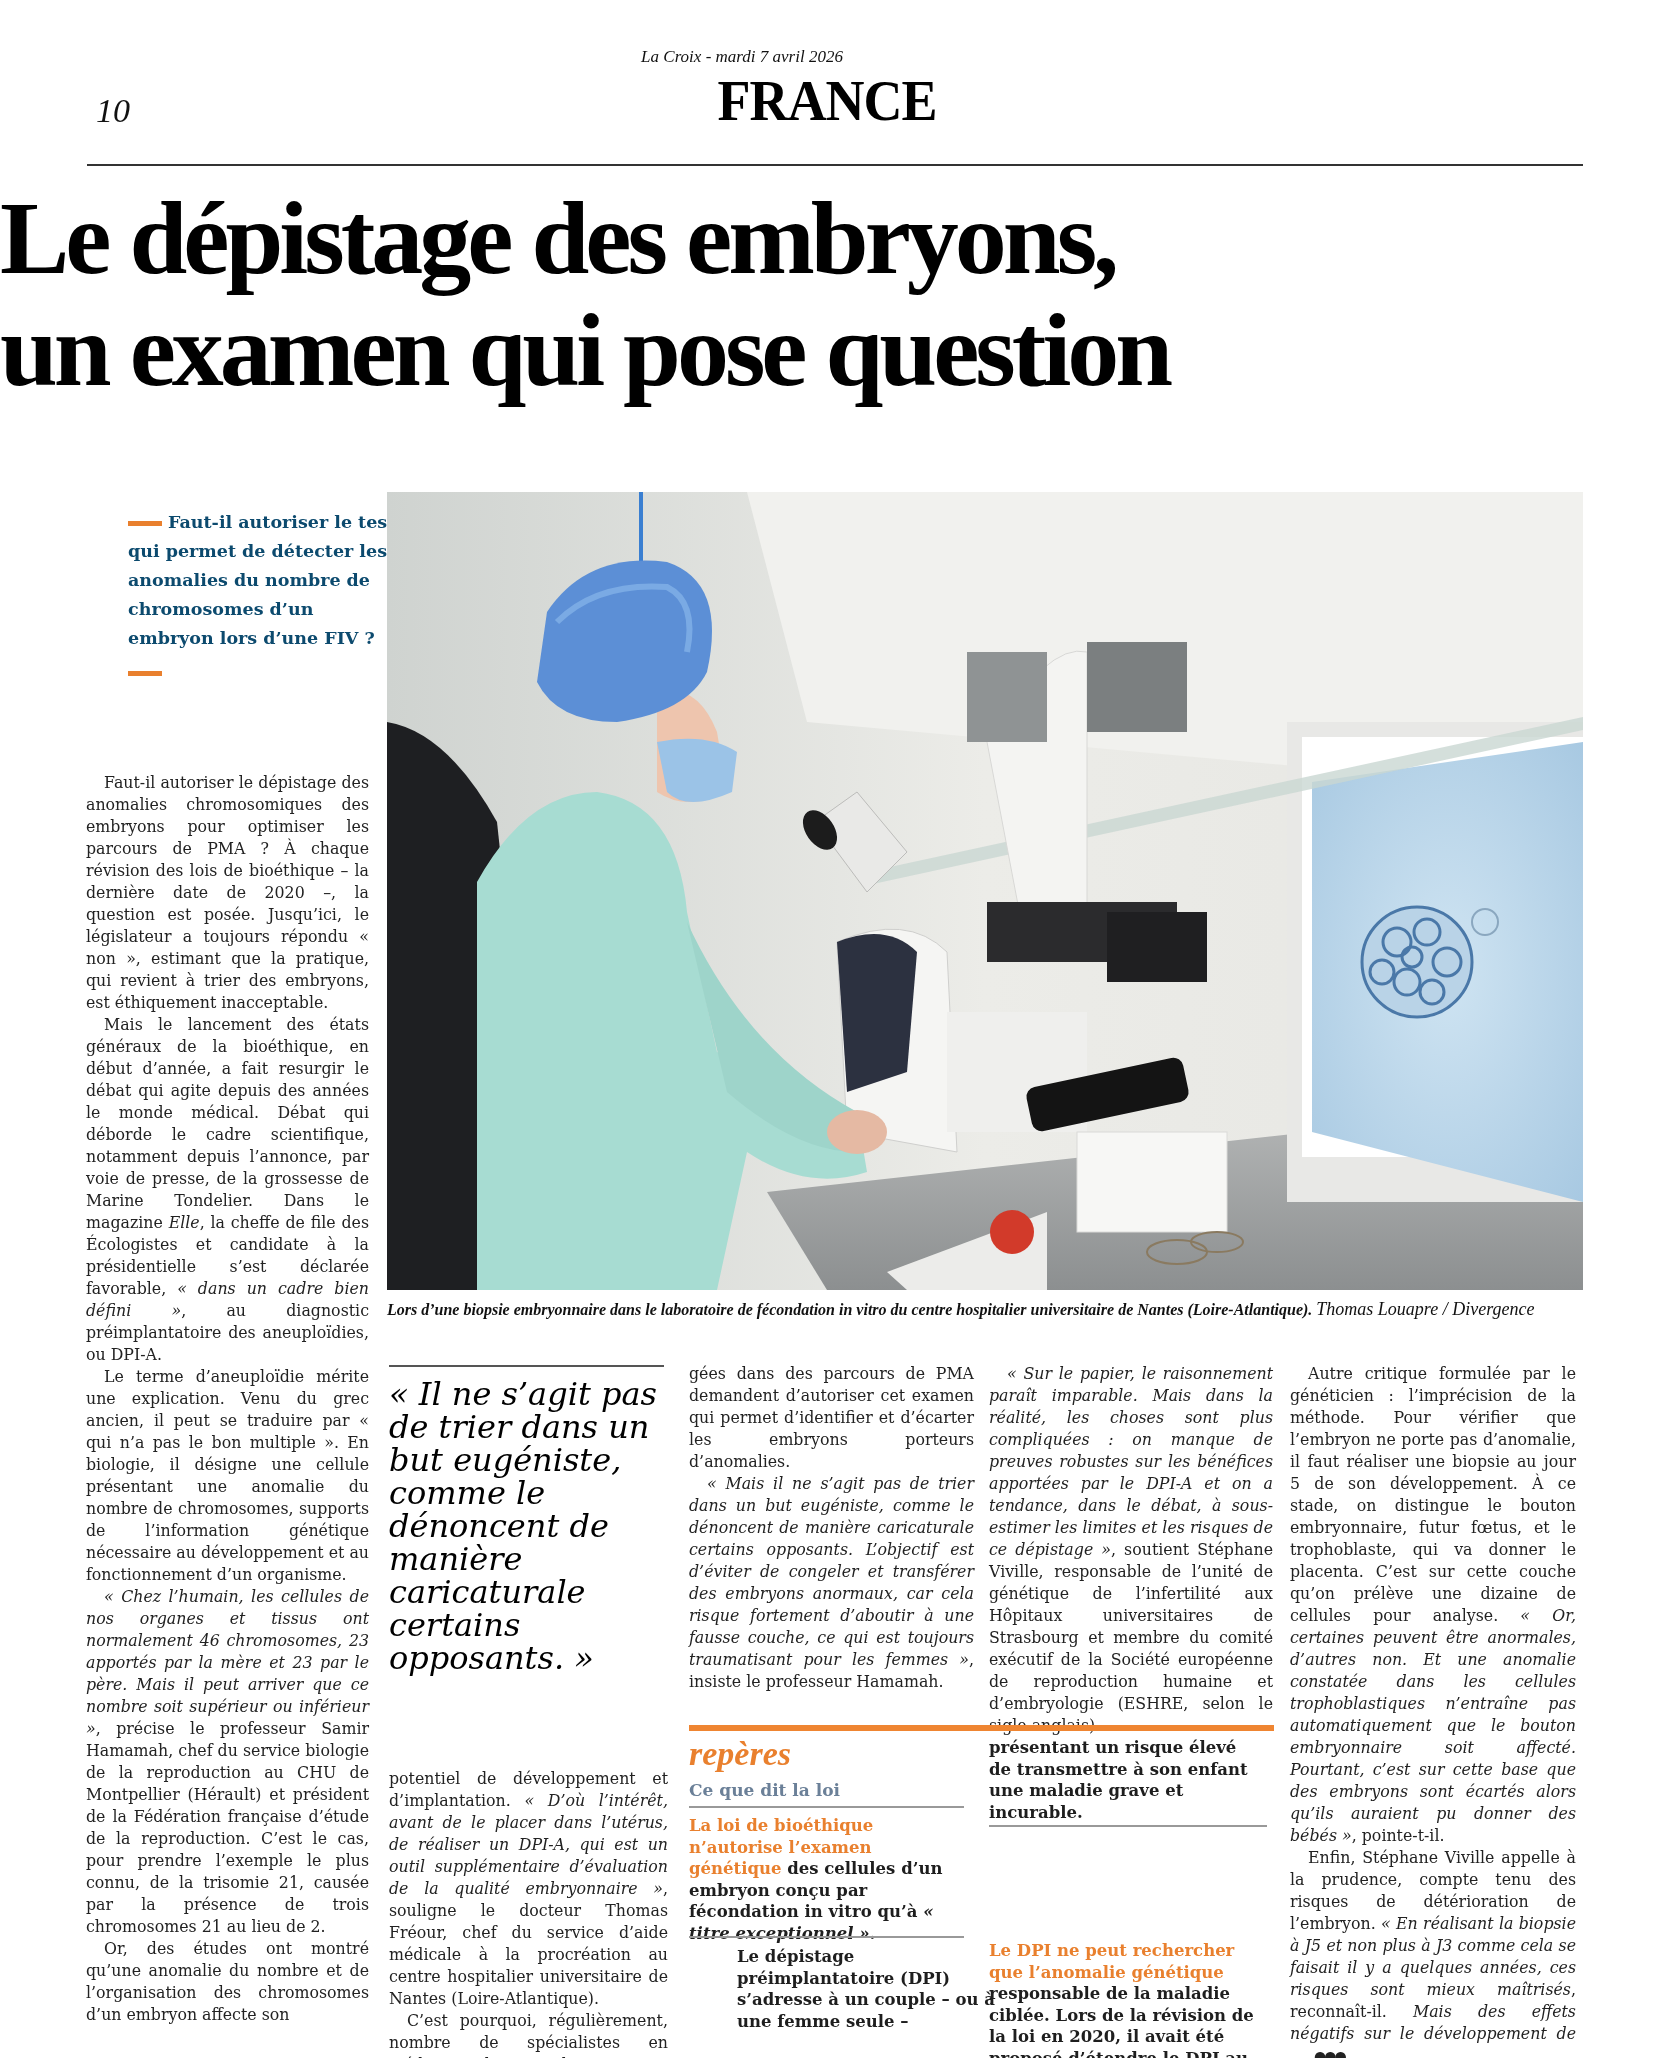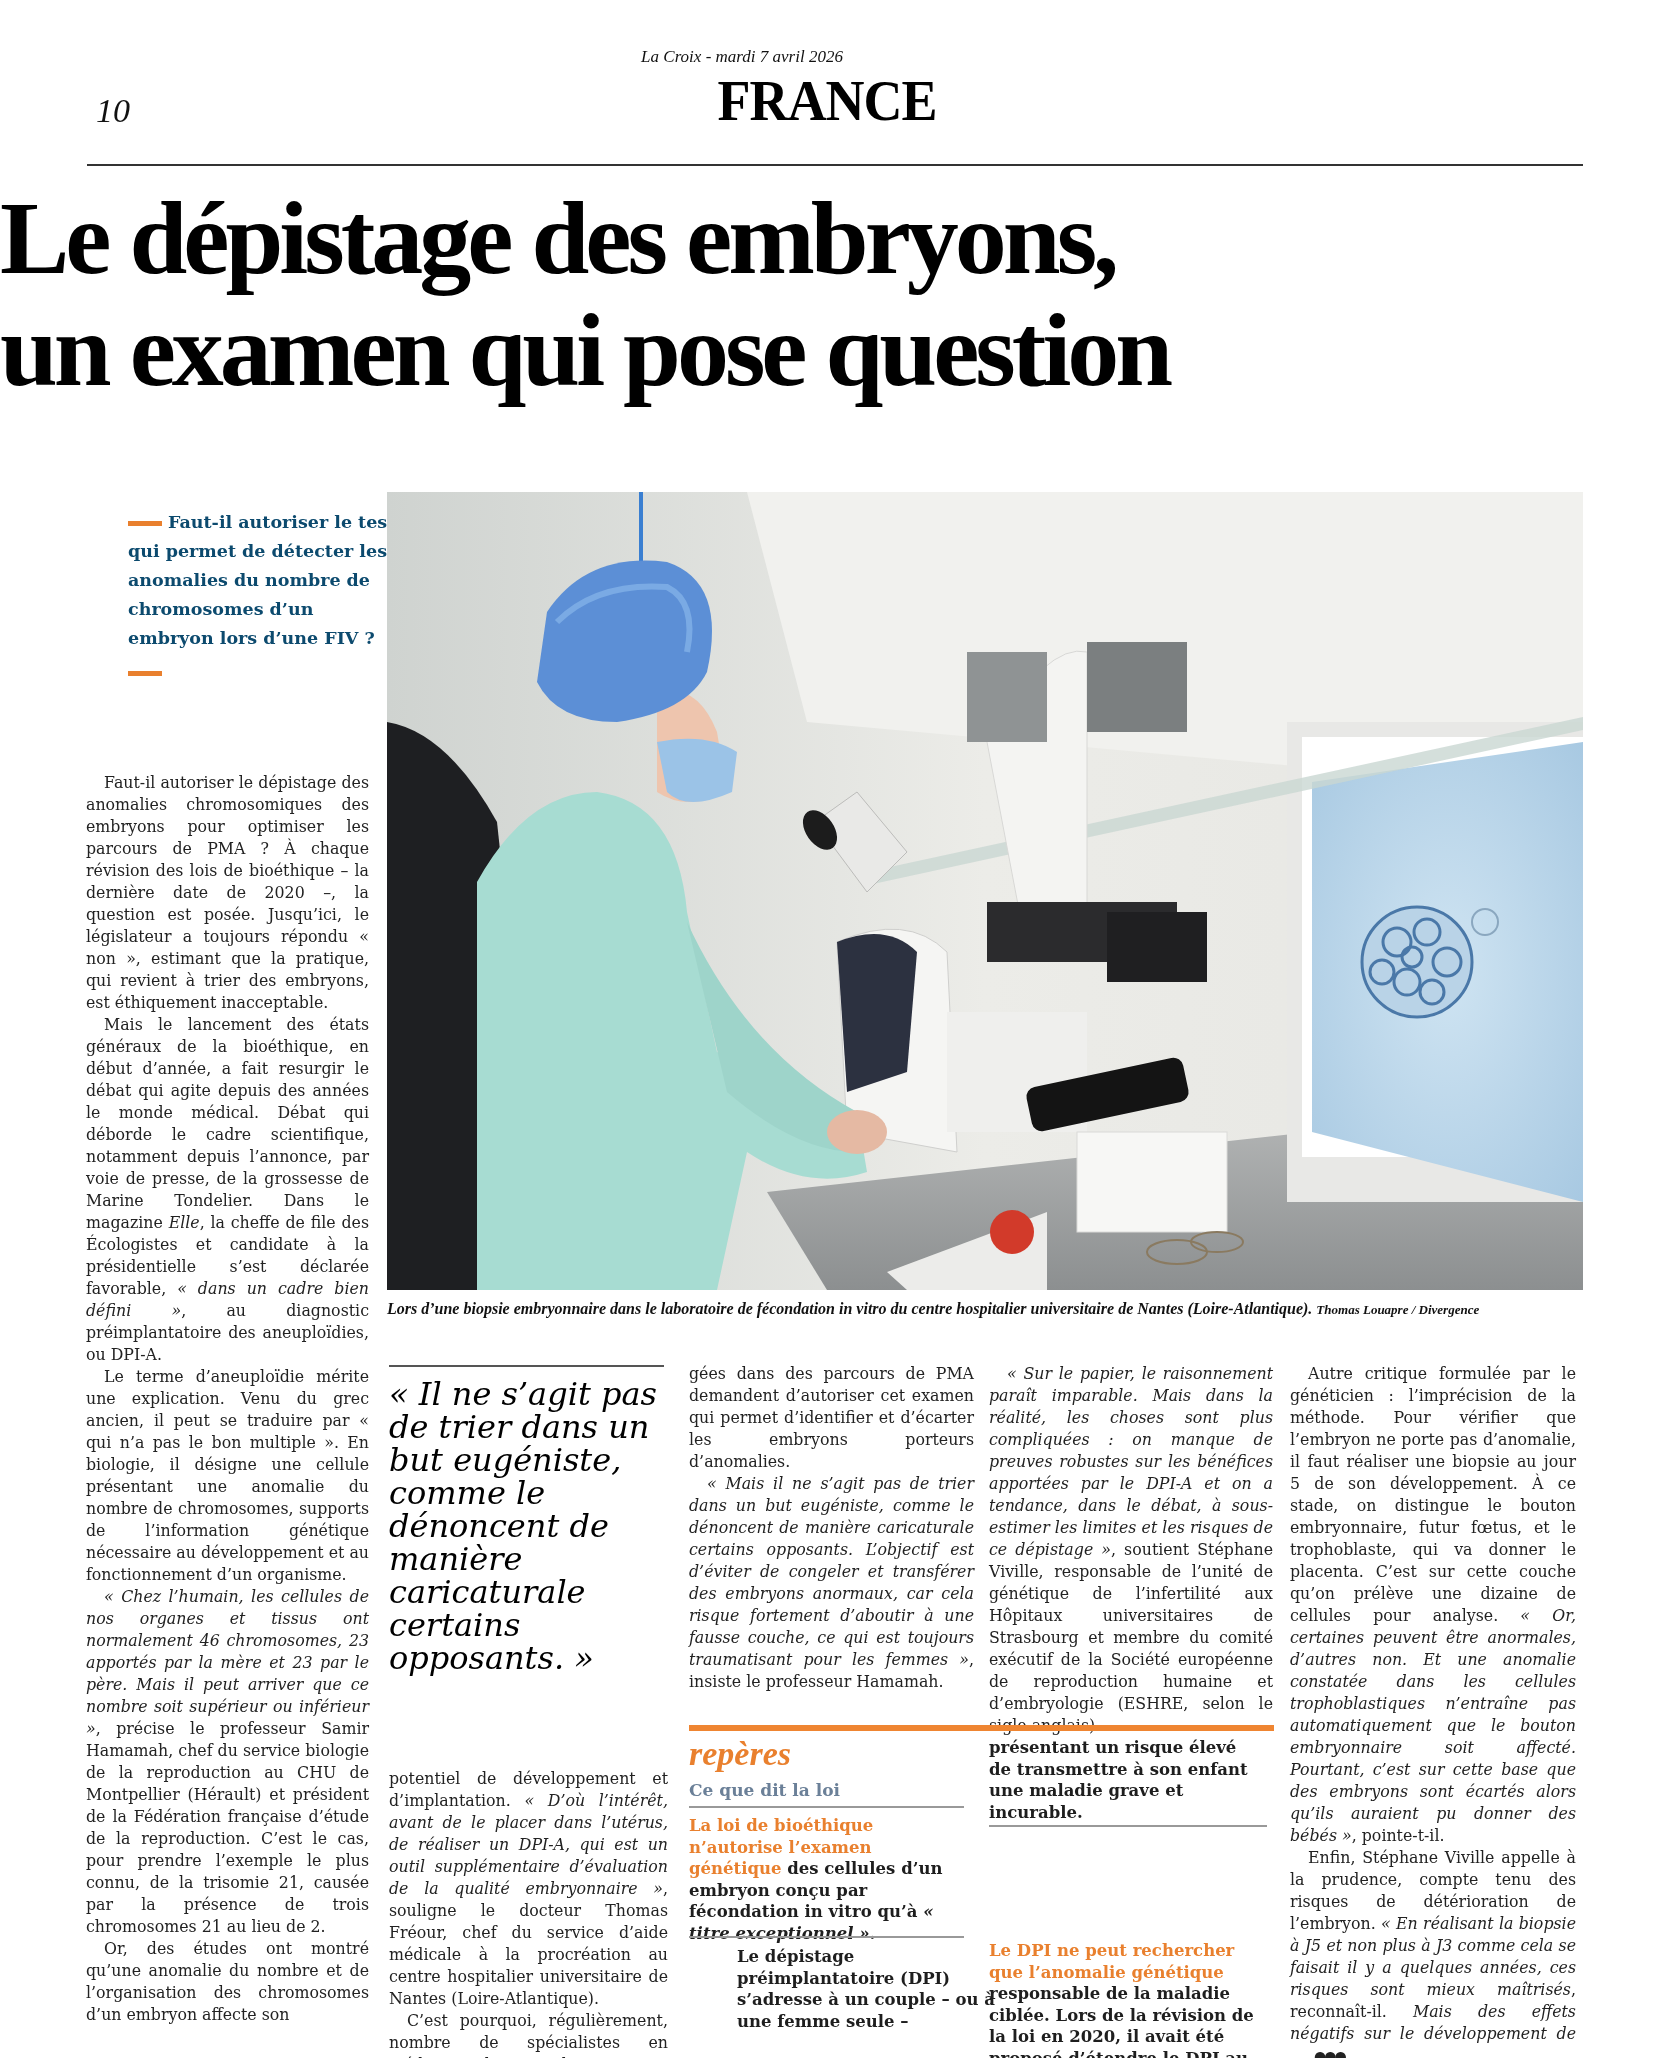--- a/index.html
+++ b/index.html
@@ -21,21 +21,21 @@
   .col { position:absolute; font-family:"DejaVu Serif", serif; font-size:15.8px; line-height:22px; color:#222; text-align:justify; }
   .col p { margin:0; text-indent:18px; }
   .col p.noindent { text-indent:0; }
   .col i { font-style:italic; }
 
   .col1a { left:86px; top:772px; width:283px; }
 
   
   .photo { position:absolute; left:387px; top:492px; width:1196px; height:798px; overflow:hidden; background:#d9dcd8; }
   .caption { position:absolute; left:387px; top:1298px; width:1196px; font-family:"Liberation Serif", serif; font-style:italic; font-weight:bold; font-size:16px; line-height:22px; color:#111; }
-  .caption .credit { font-weight:bold; font-size:13px; }
+  .caption .credit { font-weight:normal; font-size:18px; }
 
   .quote-rule { position:absolute; left:389px; top:1365px; width:275px; height:2px; background:#555; }
   .pullquote { position:absolute; left:389px; top:1378px; width:290px; font-family:"DejaVu Serif", serif; font-style:italic; font-size:32px; line-height:33px; color:#000000; }
 
   .col2b { left:389px; top:1768px; width:279px; }
   .col3 { left:689px; top:1363px; width:285px; }
   .col4 { left:989px; top:1363px; width:284px; }
   .col5 { left:1290px; top:1363px; width:286px; }
 
   .reperes-bar { position:absolute; left:689px; top:1725px; width:585px; height:6px; background:#ef8531; }

